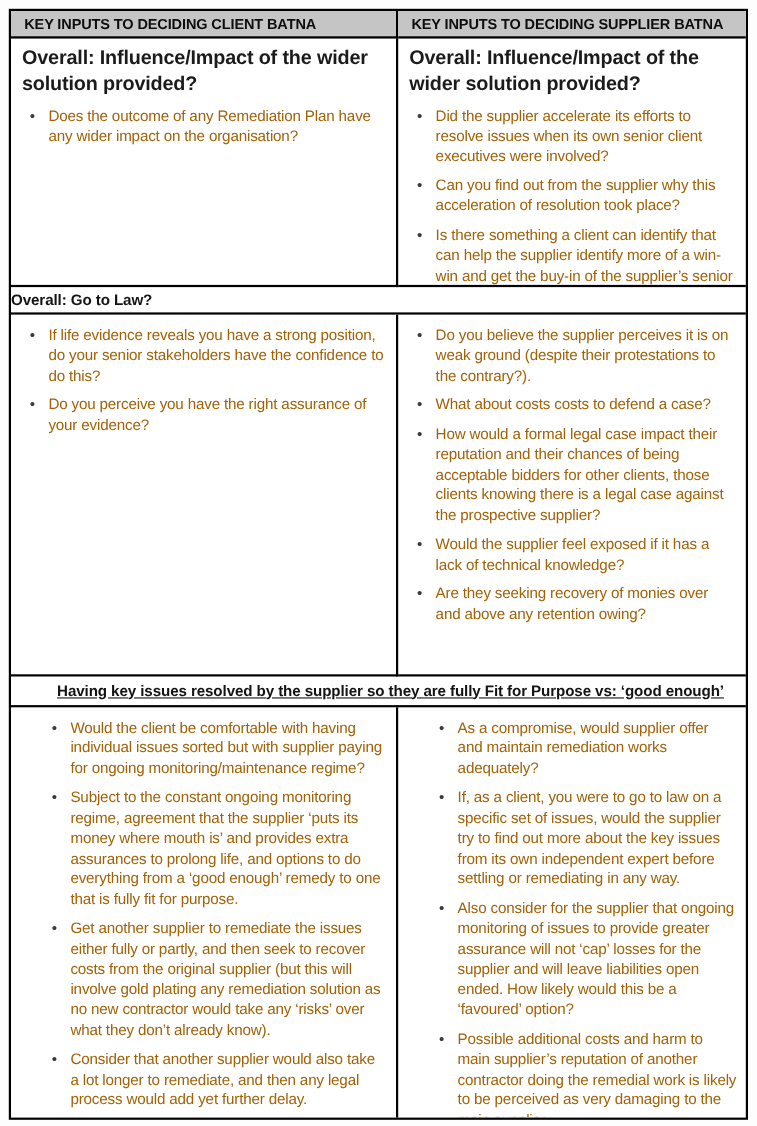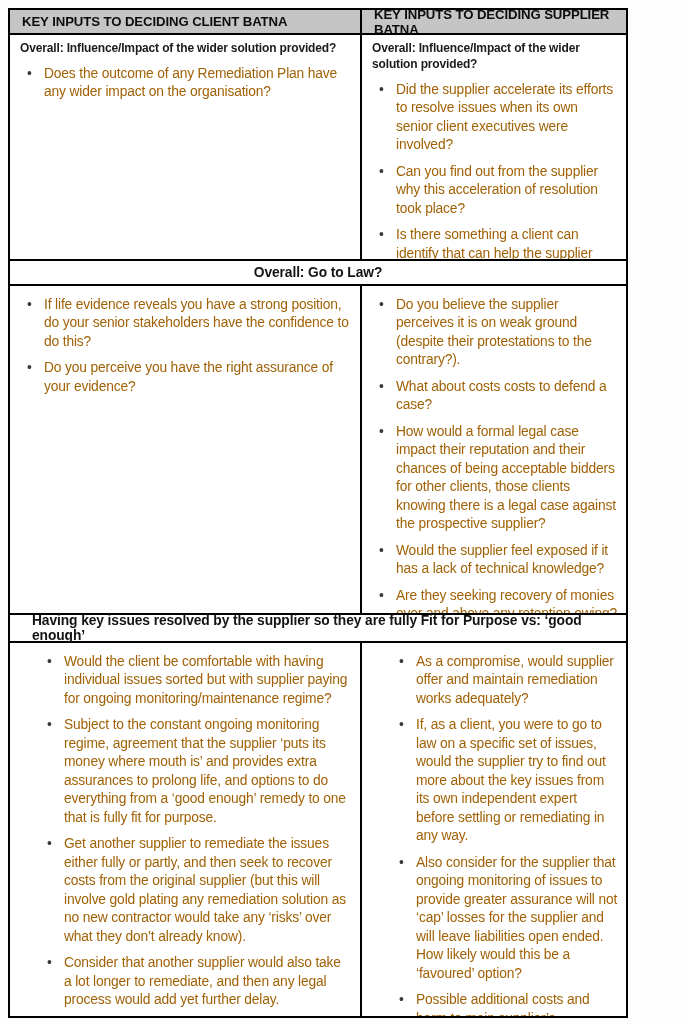--- a/index.html
+++ b/index.html
@@ -14,21 +14,21 @@
     position: relative;
     width: 688px;
     height: 1024px;
     background: #fdfdfd;
     overflow: hidden;
   }
   .batna-table {
     position: absolute;
     left: 8px;
     top: 8px;
-    width: 620px;
+    width: 672px;
     height: 1010px;
     box-sizing: border-box;
     border: 2px solid #000;
     background: #fff;
     display: grid;
     grid-template-columns: 352px 1fr;
     grid-template-rows: 25px 226px 25px 329px 28px 1fr;
   }
   .cell {
     box-sizing: border-box;
@@ -41,36 +41,36 @@
     grid-column: 1 / 3;
     box-sizing: border-box;
     border-bottom: 2px solid #000;
     display: flex;
     align-items: center;
     font-weight: bold;
     font-size: 13.8px;
     color: #141414;
     letter-spacing: -0.1px;
   }
-  .merged.centered { justify-content: center; }
-  .merged.left-aligned { justify-content: flex-end; padding-left: 22px; }
+  .merged.centered { justify-content: flex-start; }
+  .merged.left-aligned { justify-content: center; padding-left: 22px; text-decoration: underline; }
   .header-cell {
     background: #c5c5c5;
     display: flex;
     align-items: center;
     font-weight: bold;
     font-size: 13.2px;
     color: #0d0d0d;
     padding: 0 6px 0 12px;
     letter-spacing: -0.1px;
   }
   .last-row { border-bottom: none; margin-left: 20px; }
   .cell-heading {
     font-weight: bold;
-    font-size: 12px;
+    font-size: 18px;
     line-height: 1.32;
     color: #1b1b1b;
     margin: 4px 0 0 0;
     letter-spacing: -0.15px;
   }
   ul.bullets {
     margin: 0;
     padding: 0;
     list-style: none;
   }

